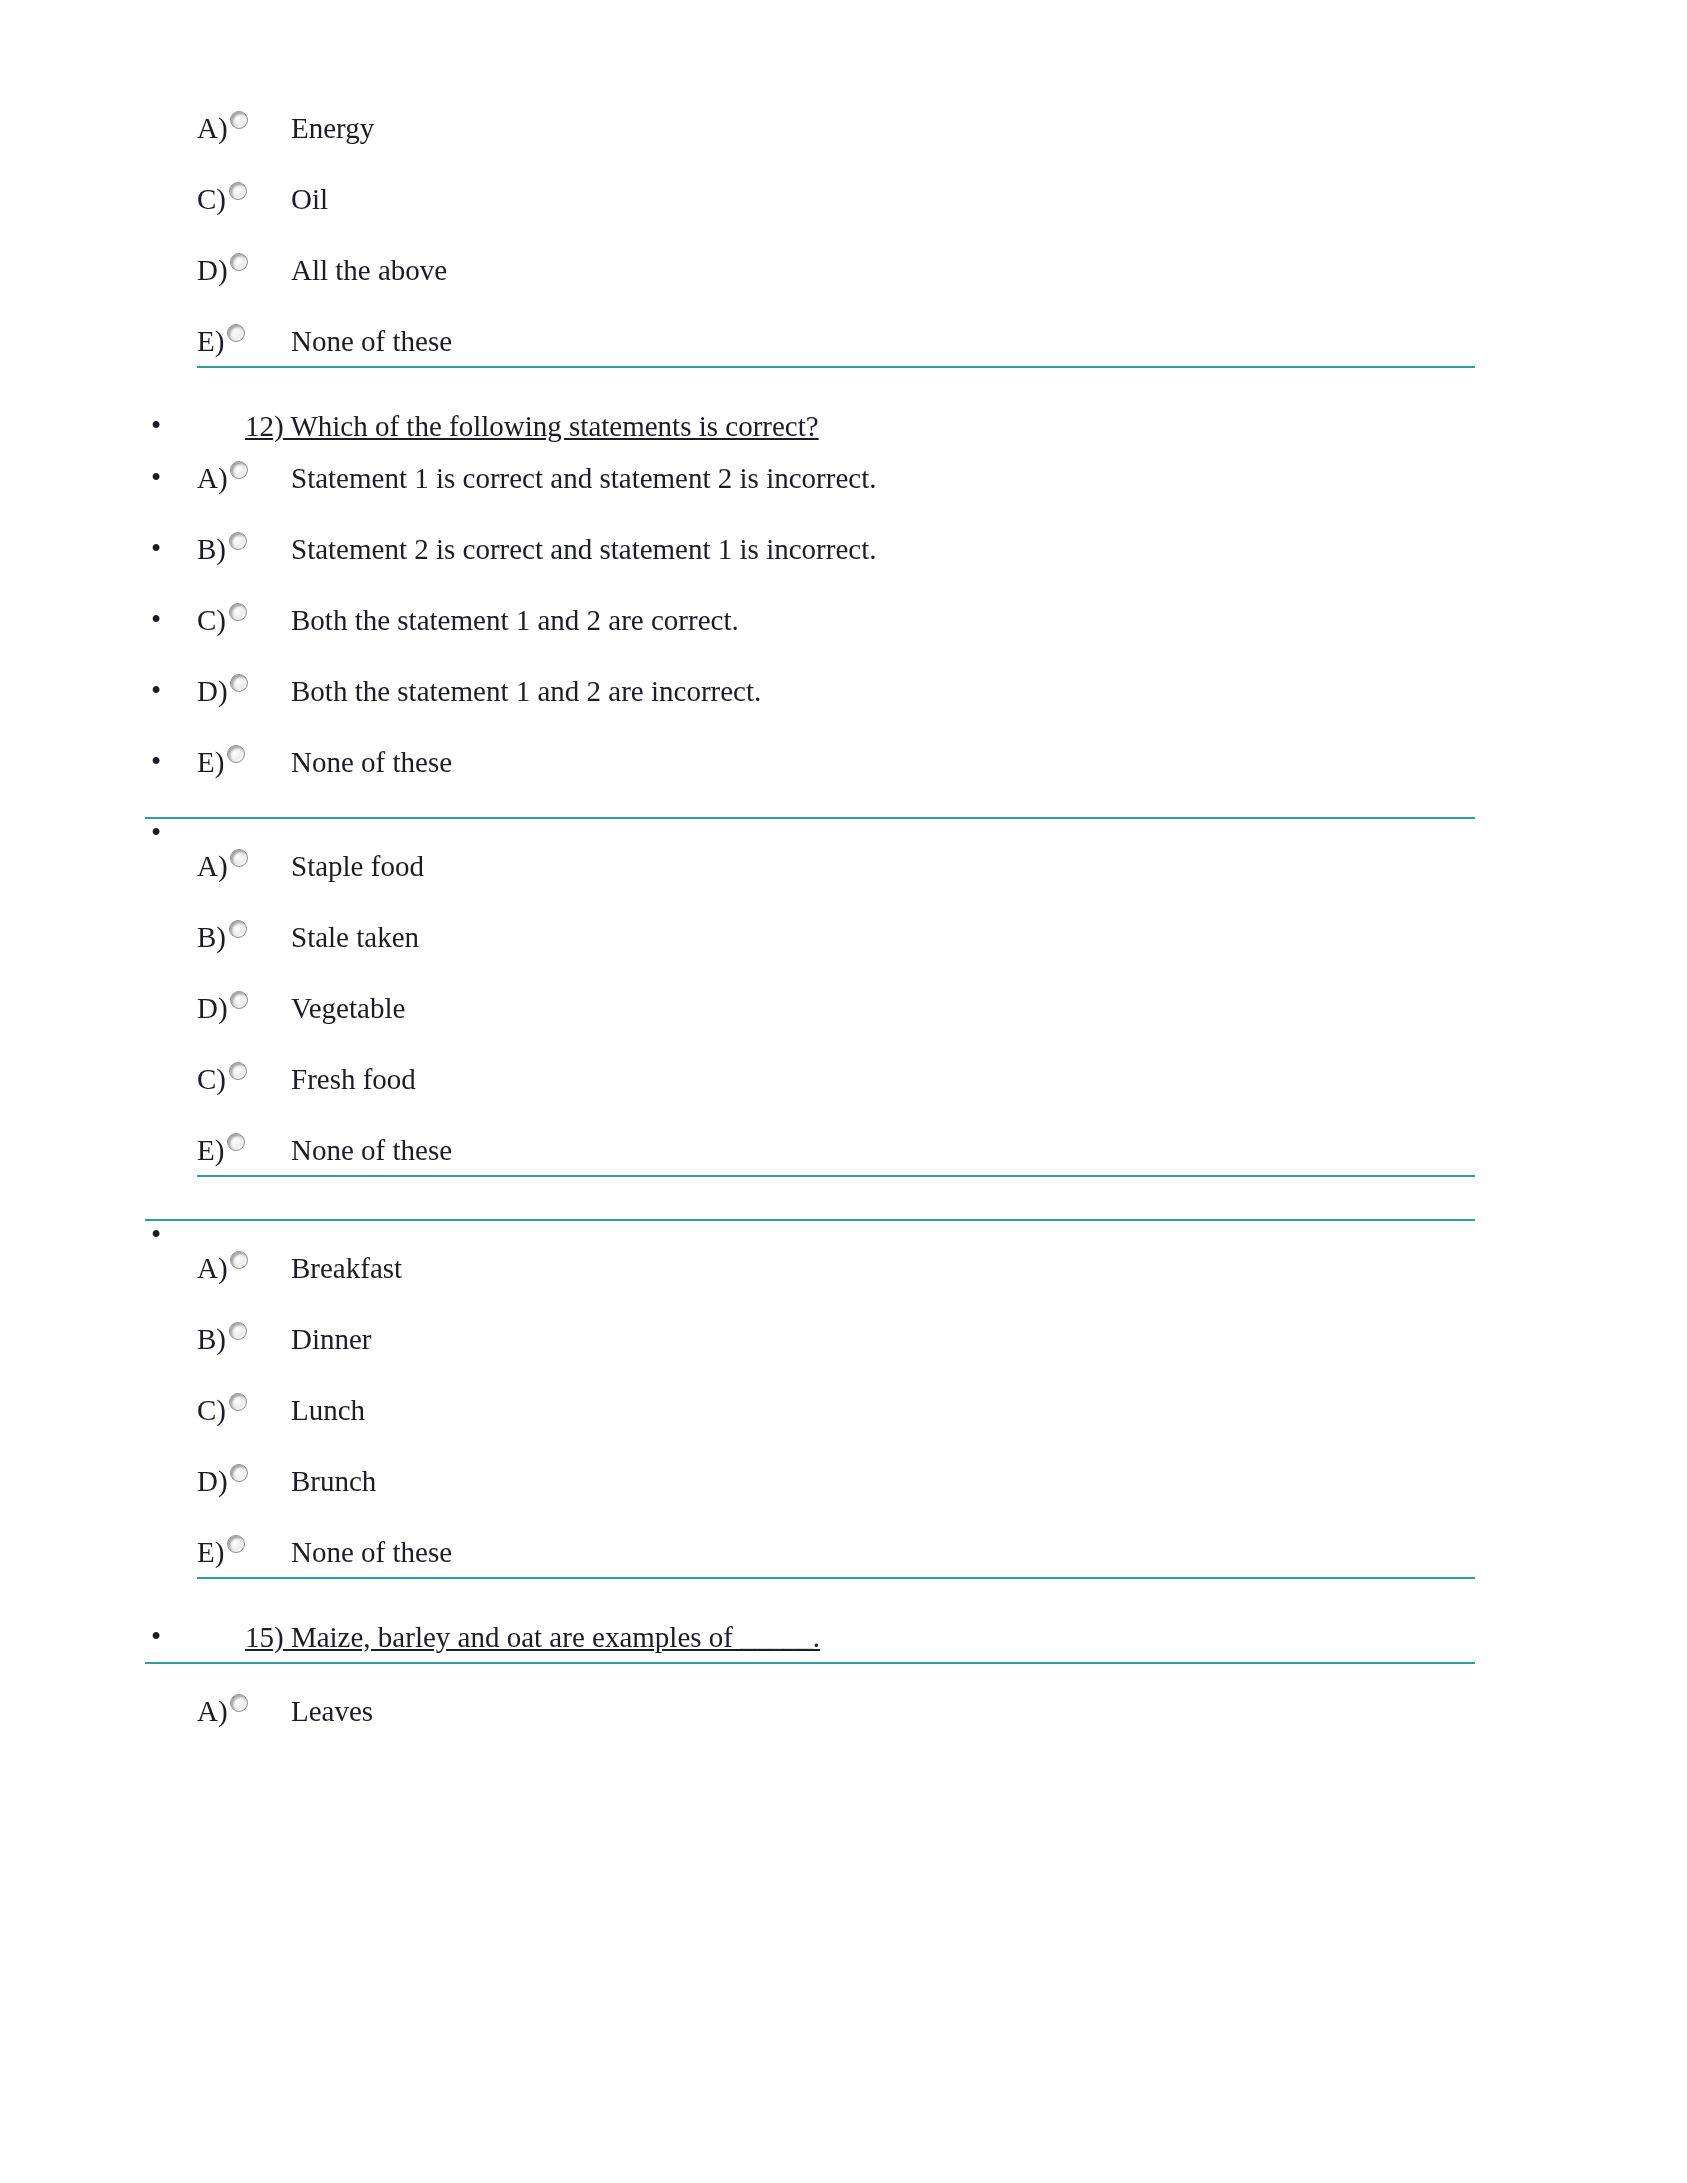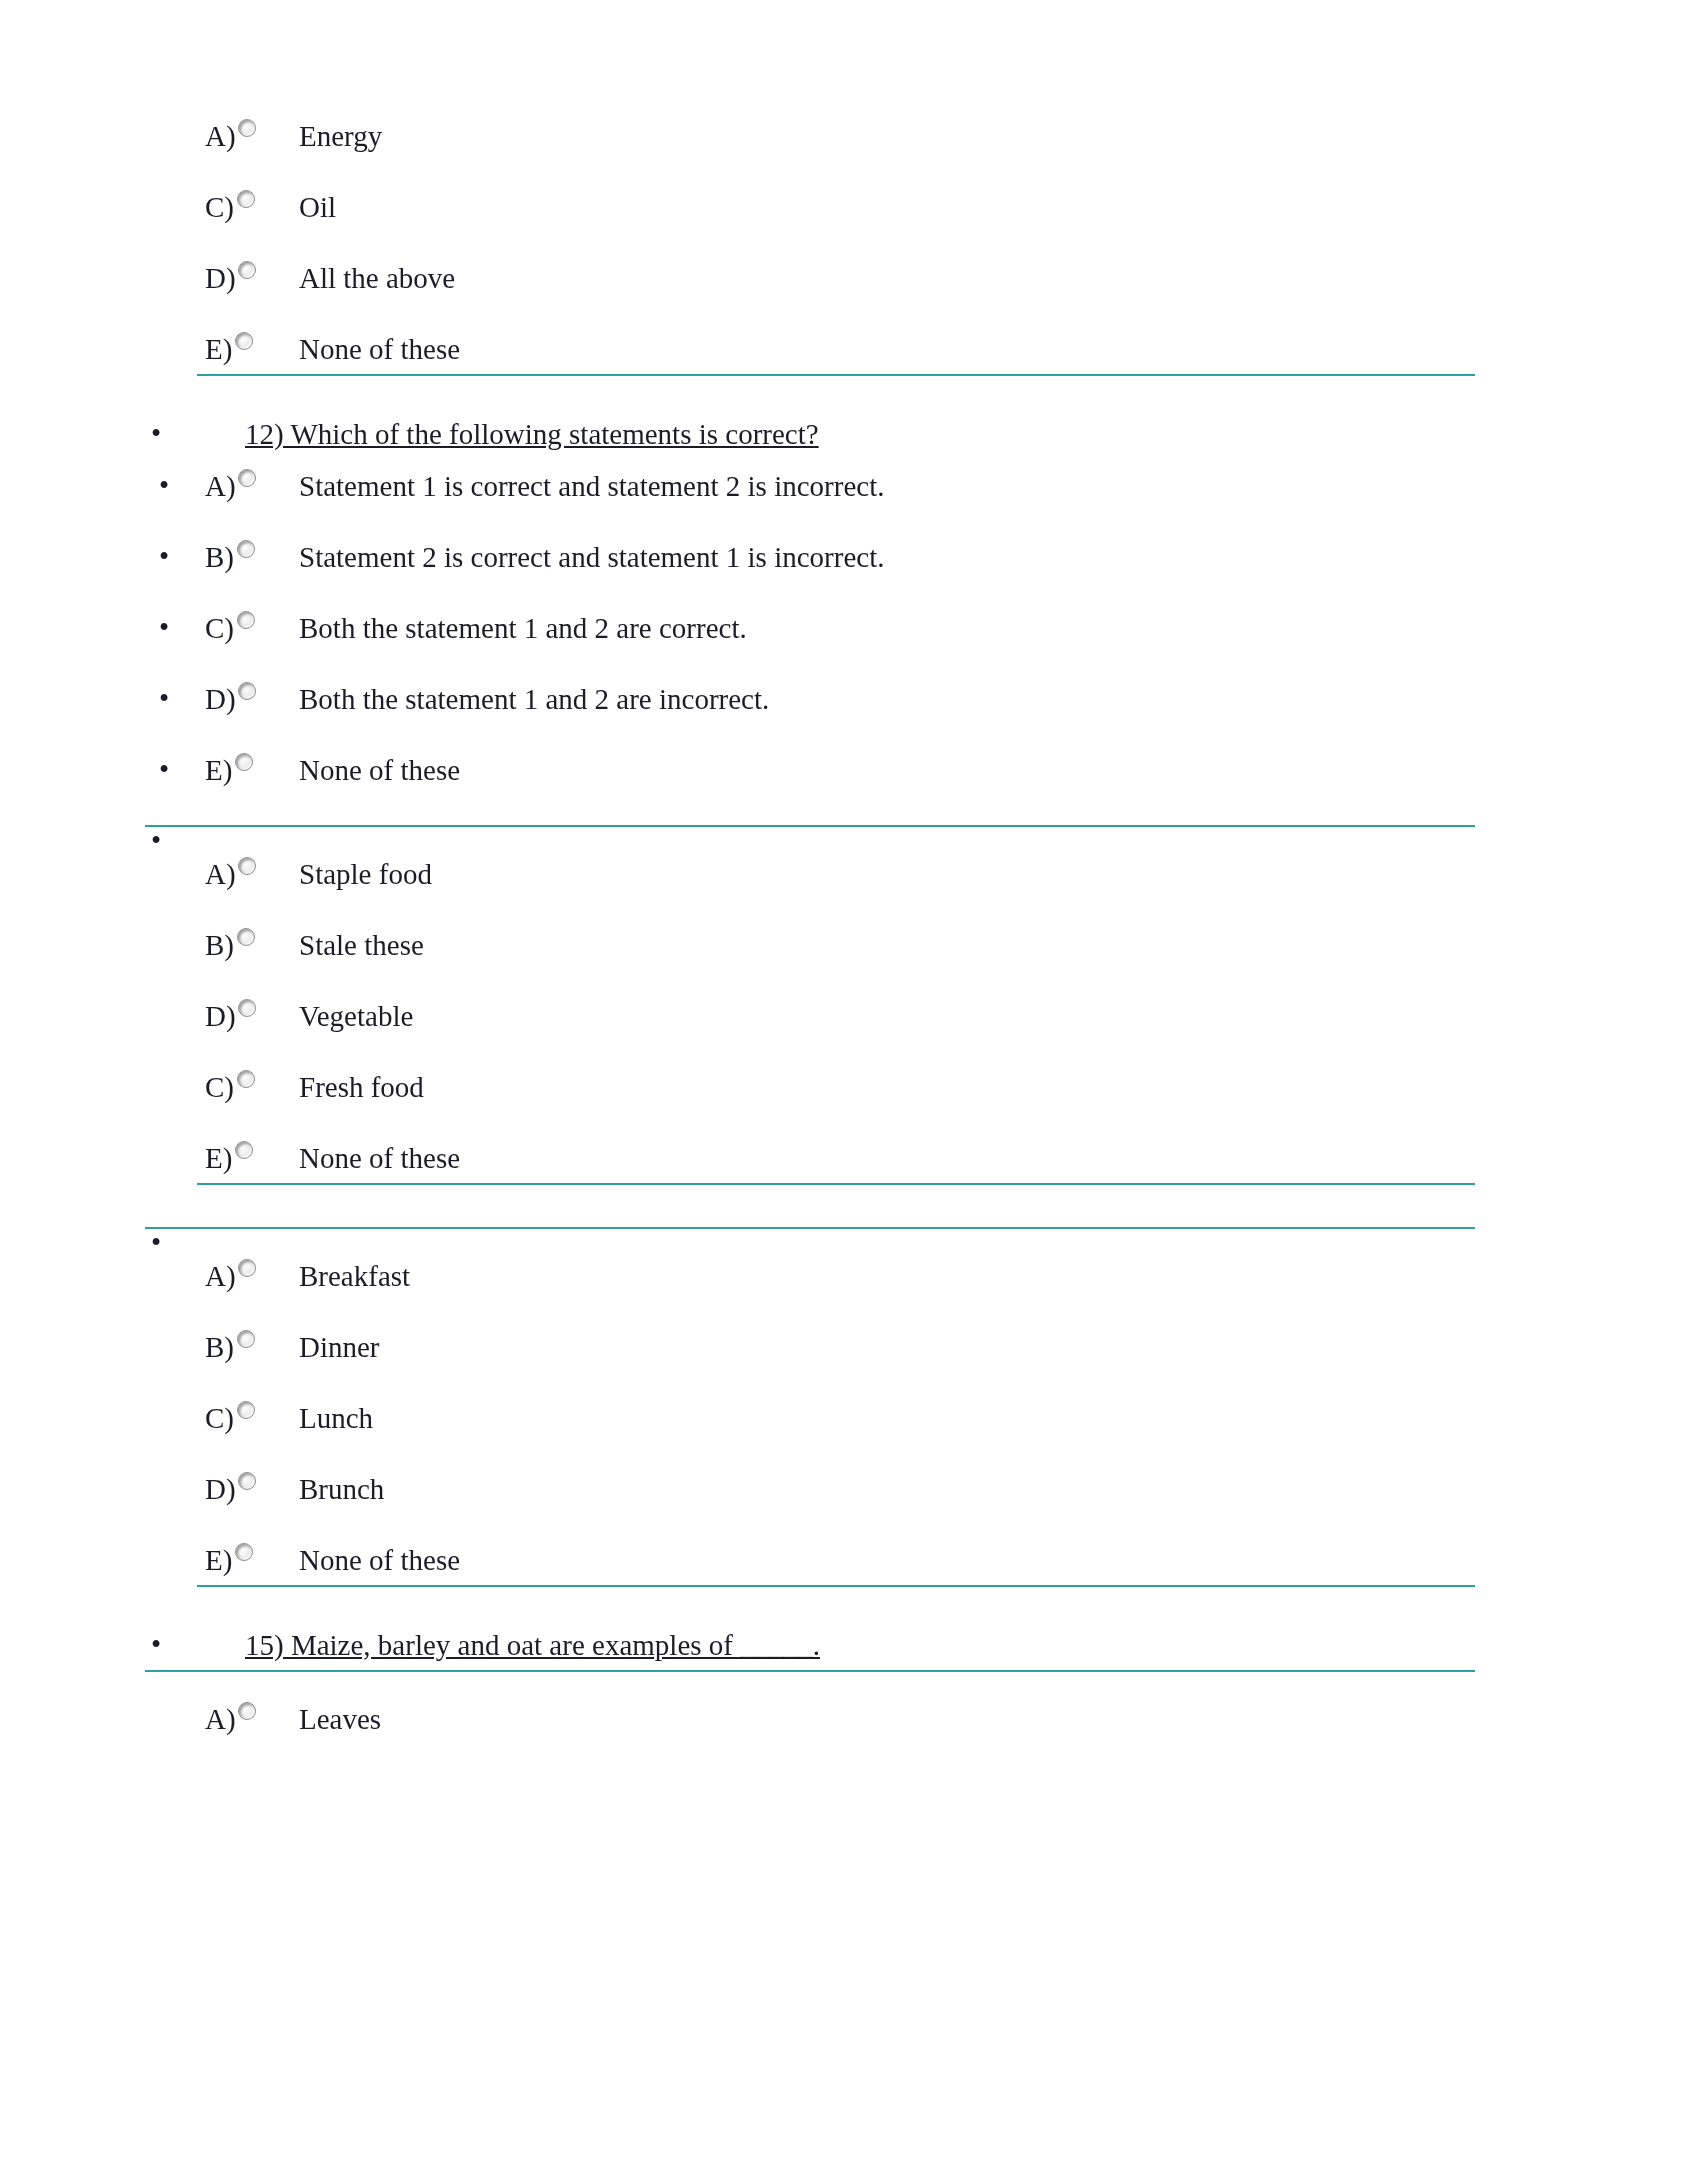--- a/index.html
+++ b/index.html
@@ -33,21 +33,21 @@
   .q-text { text-decoration: underline; margin-left: 48px; }
   .bullet {
     position: absolute;
     left: -46px;
     top: -1.3px;
     font-size: 29px;
     color: var(--text);
   }
 
   
-  .options { margin: 8px; }
+  .options { margin: 0; }
   .opt-row {
     position: relative;
     line-height: 33px;
     margin-bottom: 38px;
     white-space: nowrap;
   }
   .opt-head {
     display: inline-block;
     width: 94px;
     vertical-align: top;
@@ -141,21 +141,21 @@
   <section class="question">
     <div class="q-title">
       <span class="bullet">•</span>
     </div>
     <hr class="rule rule-q">
     <div class="options">
       <div class="opt-row">
         <span class="opt-head"><span class="opt-letter">A)</span><span class="radio" role="radio" aria-checked="false"></span></span><span class="opt-text">Staple food</span>
       </div>
       <div class="opt-row">
-        <span class="opt-head"><span class="opt-letter">B)</span><span class="radio" role="radio" aria-checked="false"></span></span><span class="opt-text">Stale these</span>
+        <span class="opt-head"><span class="opt-letter">B)</span><span class="radio" role="radio" aria-checked="false"></span></span><span class="opt-text">Stale taken</span>
       </div>
       <div class="opt-row">
         <span class="opt-head"><span class="opt-letter">D)</span><span class="radio" role="radio" aria-checked="false"></span></span><span class="opt-text">Vegetable</span>
       </div>
       <div class="opt-row">
         <span class="opt-head"><span class="opt-letter">C)</span><span class="radio" role="radio" aria-checked="false"></span></span><span class="opt-text">Fresh food</span>
       </div>
       <div class="opt-row">
         <span class="opt-head"><span class="opt-letter">E)</span><span class="radio" role="radio" aria-checked="false"></span></span><span class="opt-text">None of these</span>
       </div>

